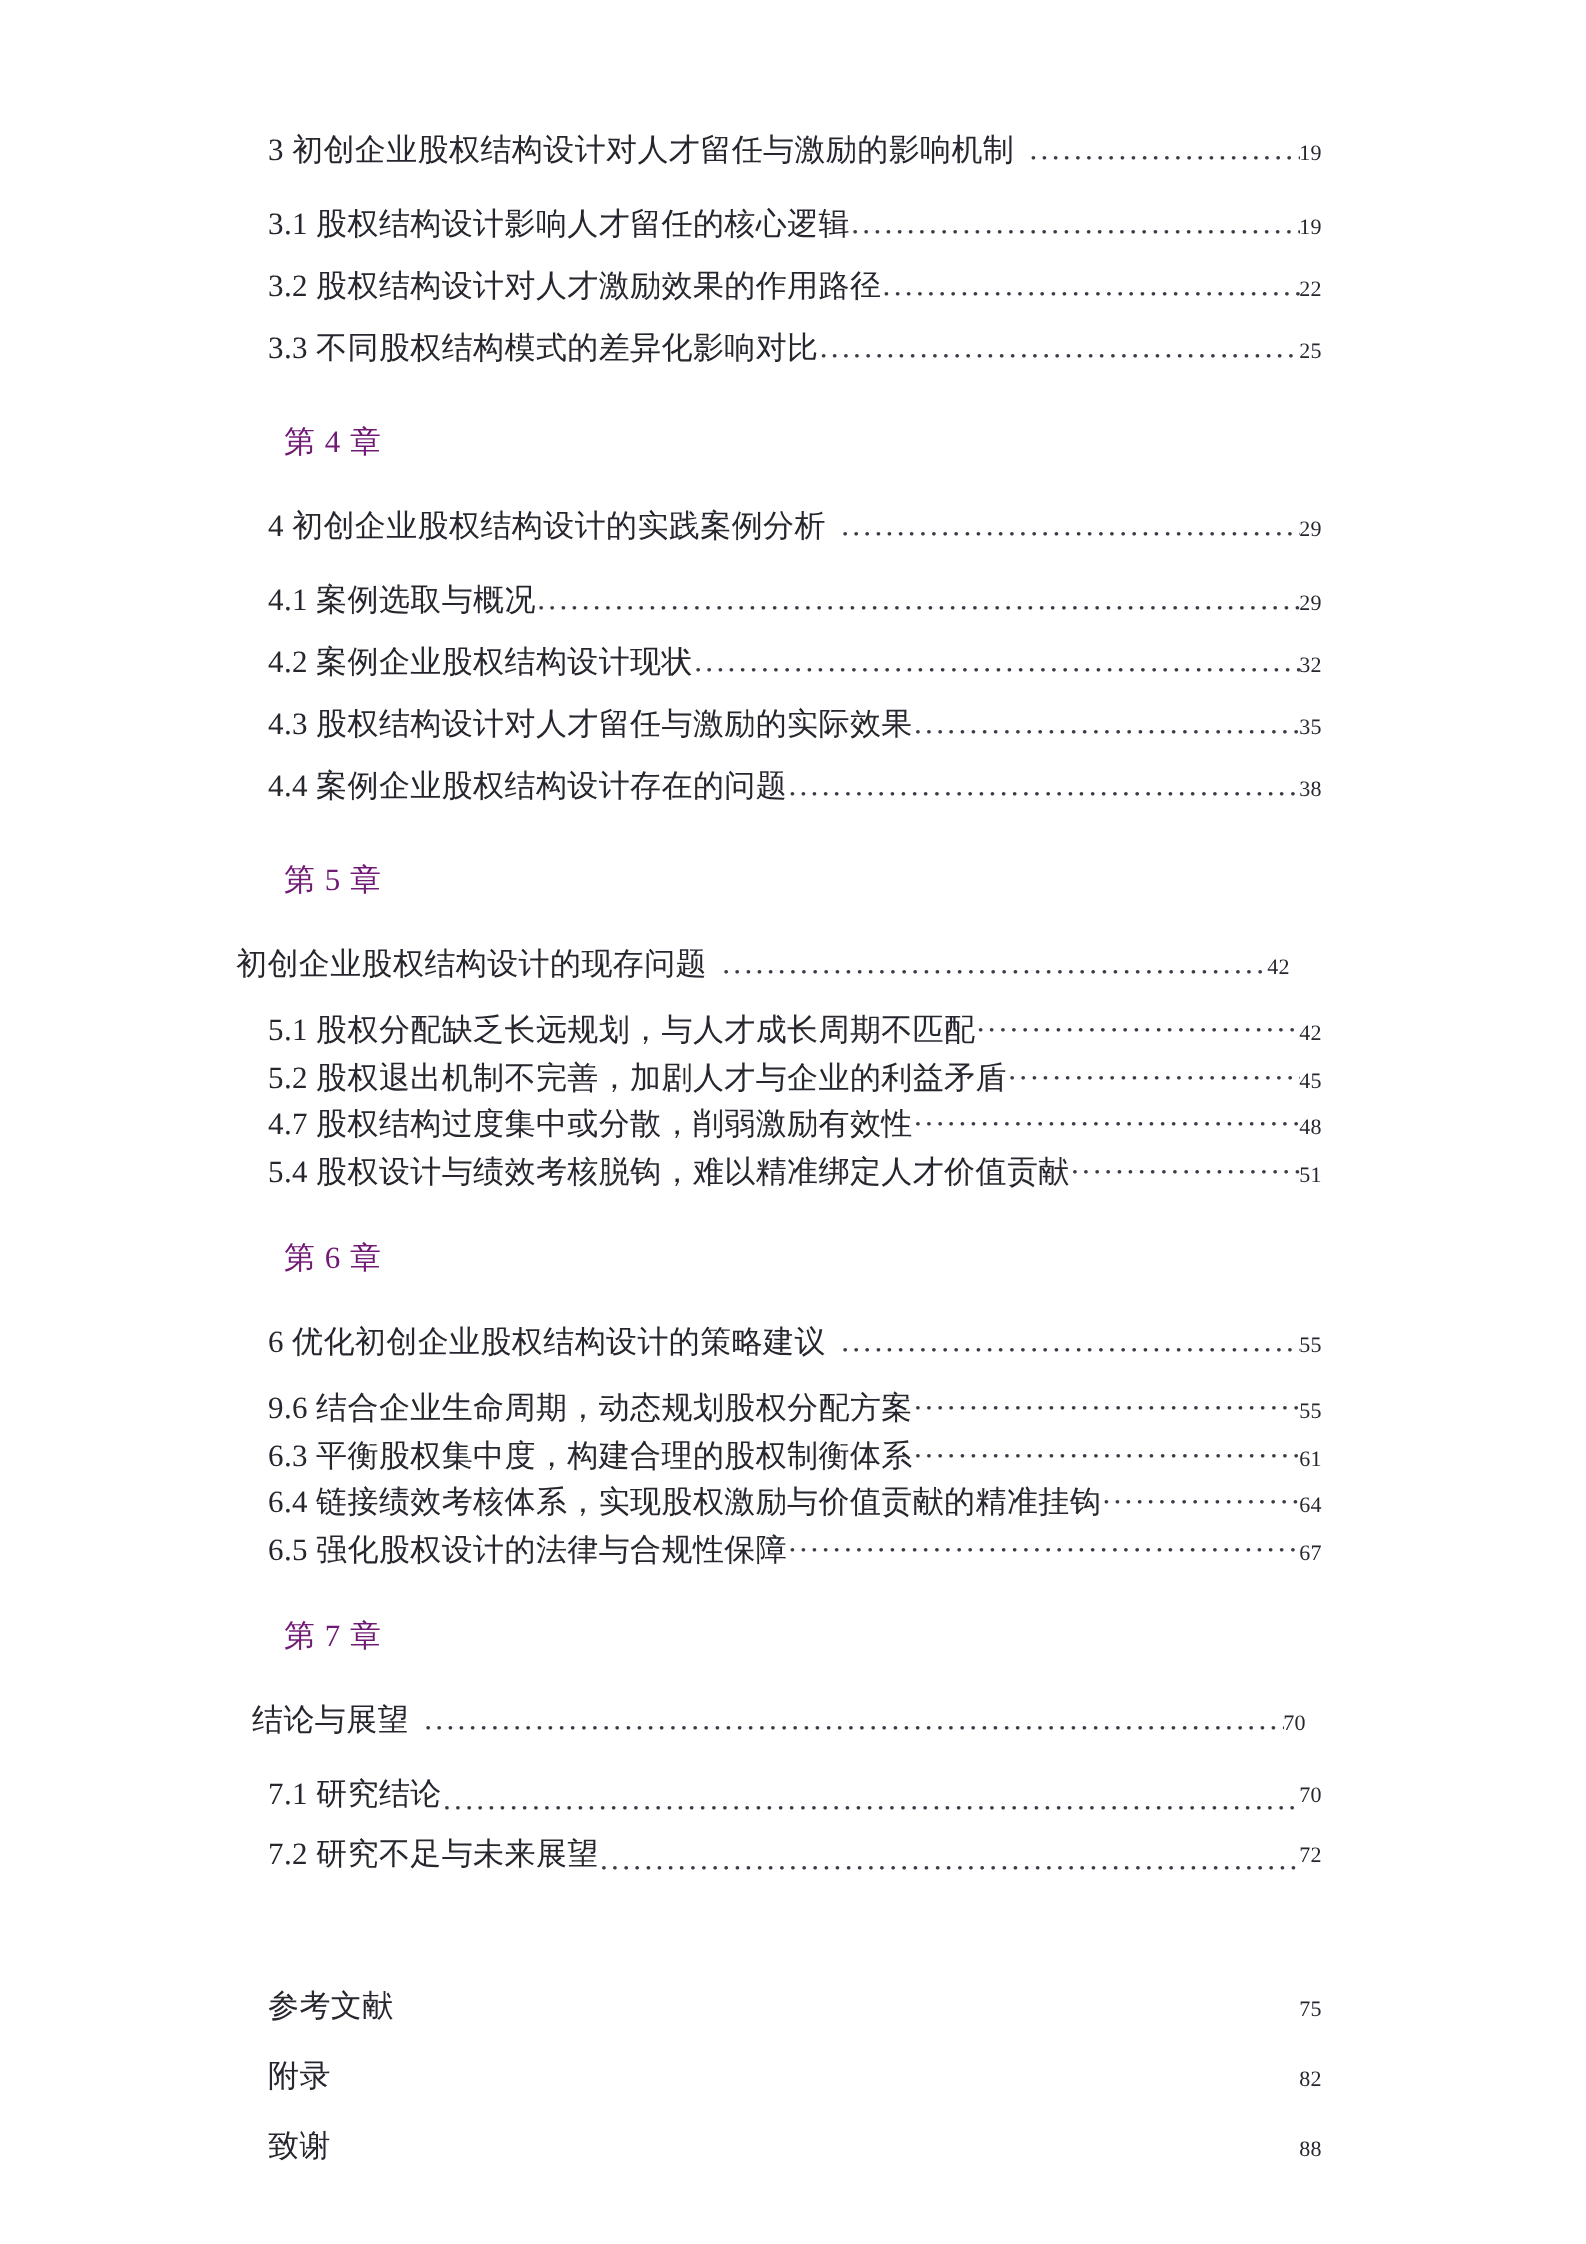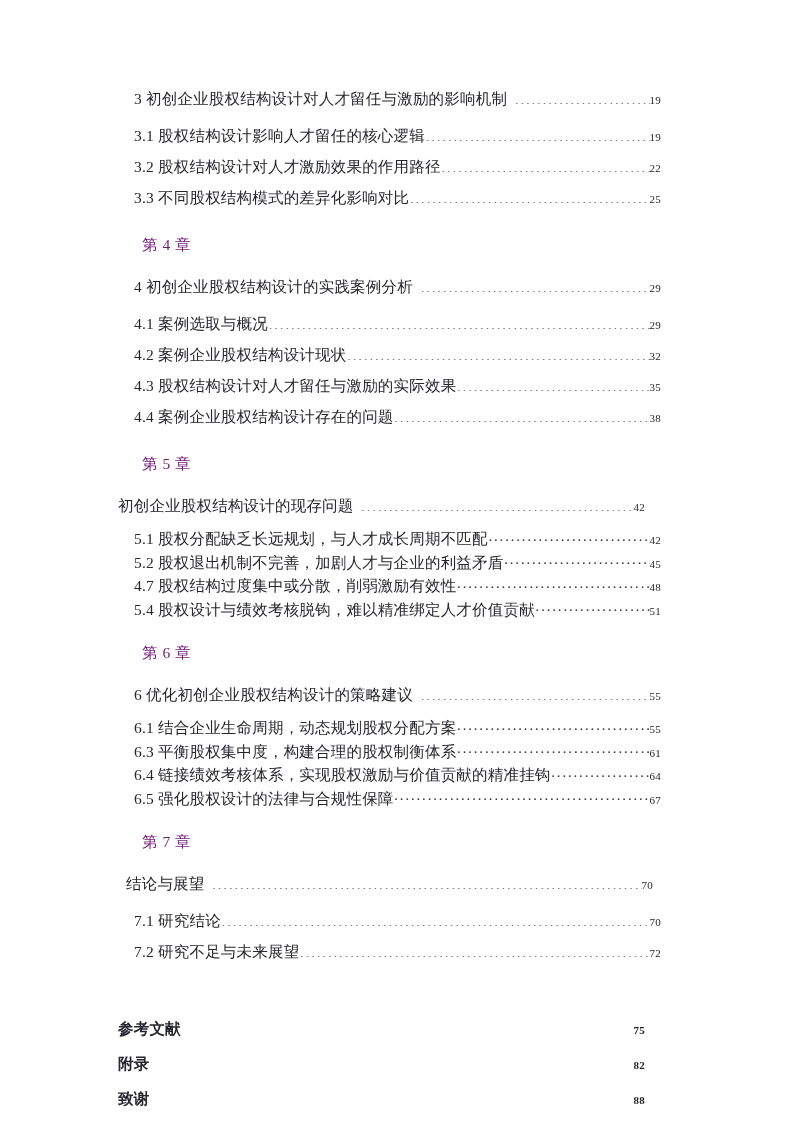--- a/index.html
+++ b/index.html
@@ -14,21 +14,21 @@
     font-family: "Liberation Serif", "DejaVu Serif", serif;
     color: #26262f;
     -webkit-font-smoothing: antialiased;
   }
 
   .page {
     position: relative;
     width: 793px;
     height: 1122px;
     box-sizing: border-box;
-    padding: 84px 148px 0 118px;
+    padding: 61px 148px 0 118px;
     background: #ffffff;
   }
 
   
   .toc-line {
     display: flex;
     align-items: baseline;
     width: 100%;
     font-size: 15.5px;
     line-height: 27px;
@@ -81,44 +81,43 @@
     line-height: 30px;
   }
   
   .lvl-section-tight {
     margin-left: 16px;
     line-height: 21.5px;
   }
 
   
   .lvl-back {
-    margin-left: 0px;
+    margin-left: 16px;
     line-height: 34px;
-    font-weight: bold;
   }
 
   
   .chapter-heading {
     font-size: 15.5px;
     line-height: 26px;
     margin-left: 24px;
     color: #701a75;
     letter-spacing: 0.5px;
     white-space: nowrap;
   }
 
   
   .gap-before-heading { height: 18px; }
   .gap-after-heading  { height: 14px; }
   .gap-chapter-to-sec { height: 6px; }
   .gap-backmatter     { height: 44px; }
 
   
   .group-ch7 .lvl-chapter-plain { margin-left: 8px; }
-  .group-ch7 .lvl-section { margin-left: 16px; }
+  .group-ch7 .lvl-section { margin-left: 16px; align-items: center; }
 </style>
 </head>
 <body>
 
 <div class="page">
   <div id="toc-root">
       <div>
         <div class="toc-line lvl-chapter">
           <span class="t-title">3  初创企业股权结构设计对人才留任与激励的影响机制</span>
           <span class="t-dots"></span>
@@ -207,21 +206,21 @@
         <div class="gap-before-heading"></div>
         <div class="chapter-heading">第 6 章</div>
         <div class="gap-after-heading"></div>
         <div class="toc-line lvl-chapter">
           <span class="t-title">6  优化初创企业股权结构设计的策略建议</span>
           <span class="t-dots"></span>
           <span class="t-page">55</span>
         </div>
         <div class="gap-chapter-to-sec"></div>
         <div class="toc-line lvl-section-tight">
-          <span class="t-title">6.1  结合企业生命周期，动态规划股权分配方案</span>
+          <span class="t-title">9.6  结合企业生命周期，动态规划股权分配方案</span>
           <span class="t-dots"></span>
           <span class="t-page">55</span>
         </div>
         <div class="toc-line lvl-section-tight">
           <span class="t-title">6.3  平衡股权集中度，构建合理的股权制衡体系</span>
           <span class="t-dots"></span>
           <span class="t-page">61</span>
         </div>
         <div class="toc-line lvl-section-tight">
           <span class="t-title">6.4  链接绩效考核体系，实现股权激励与价值贡献的精准挂钩</span>

